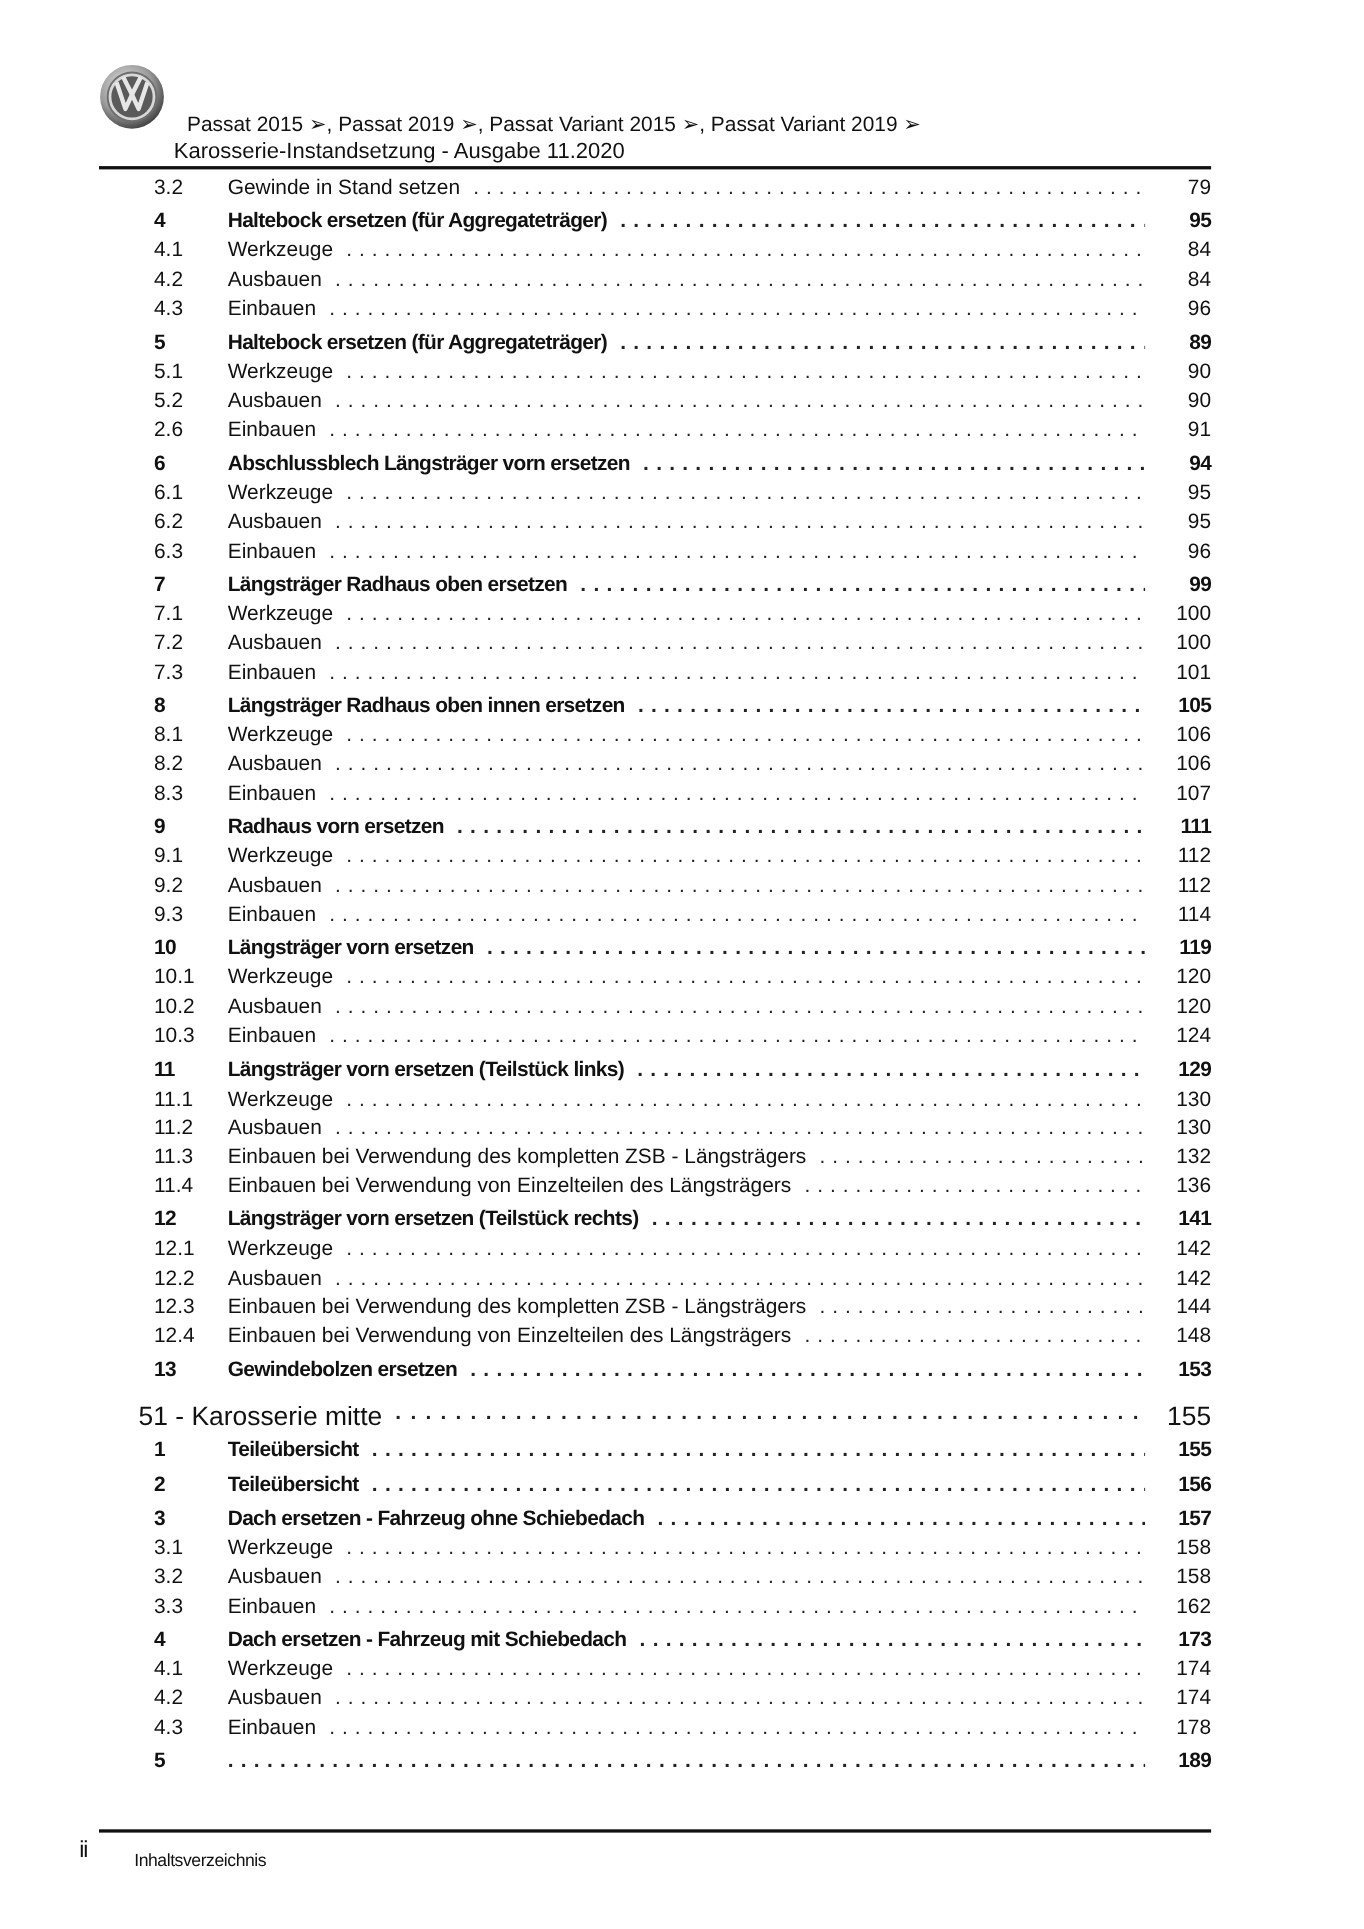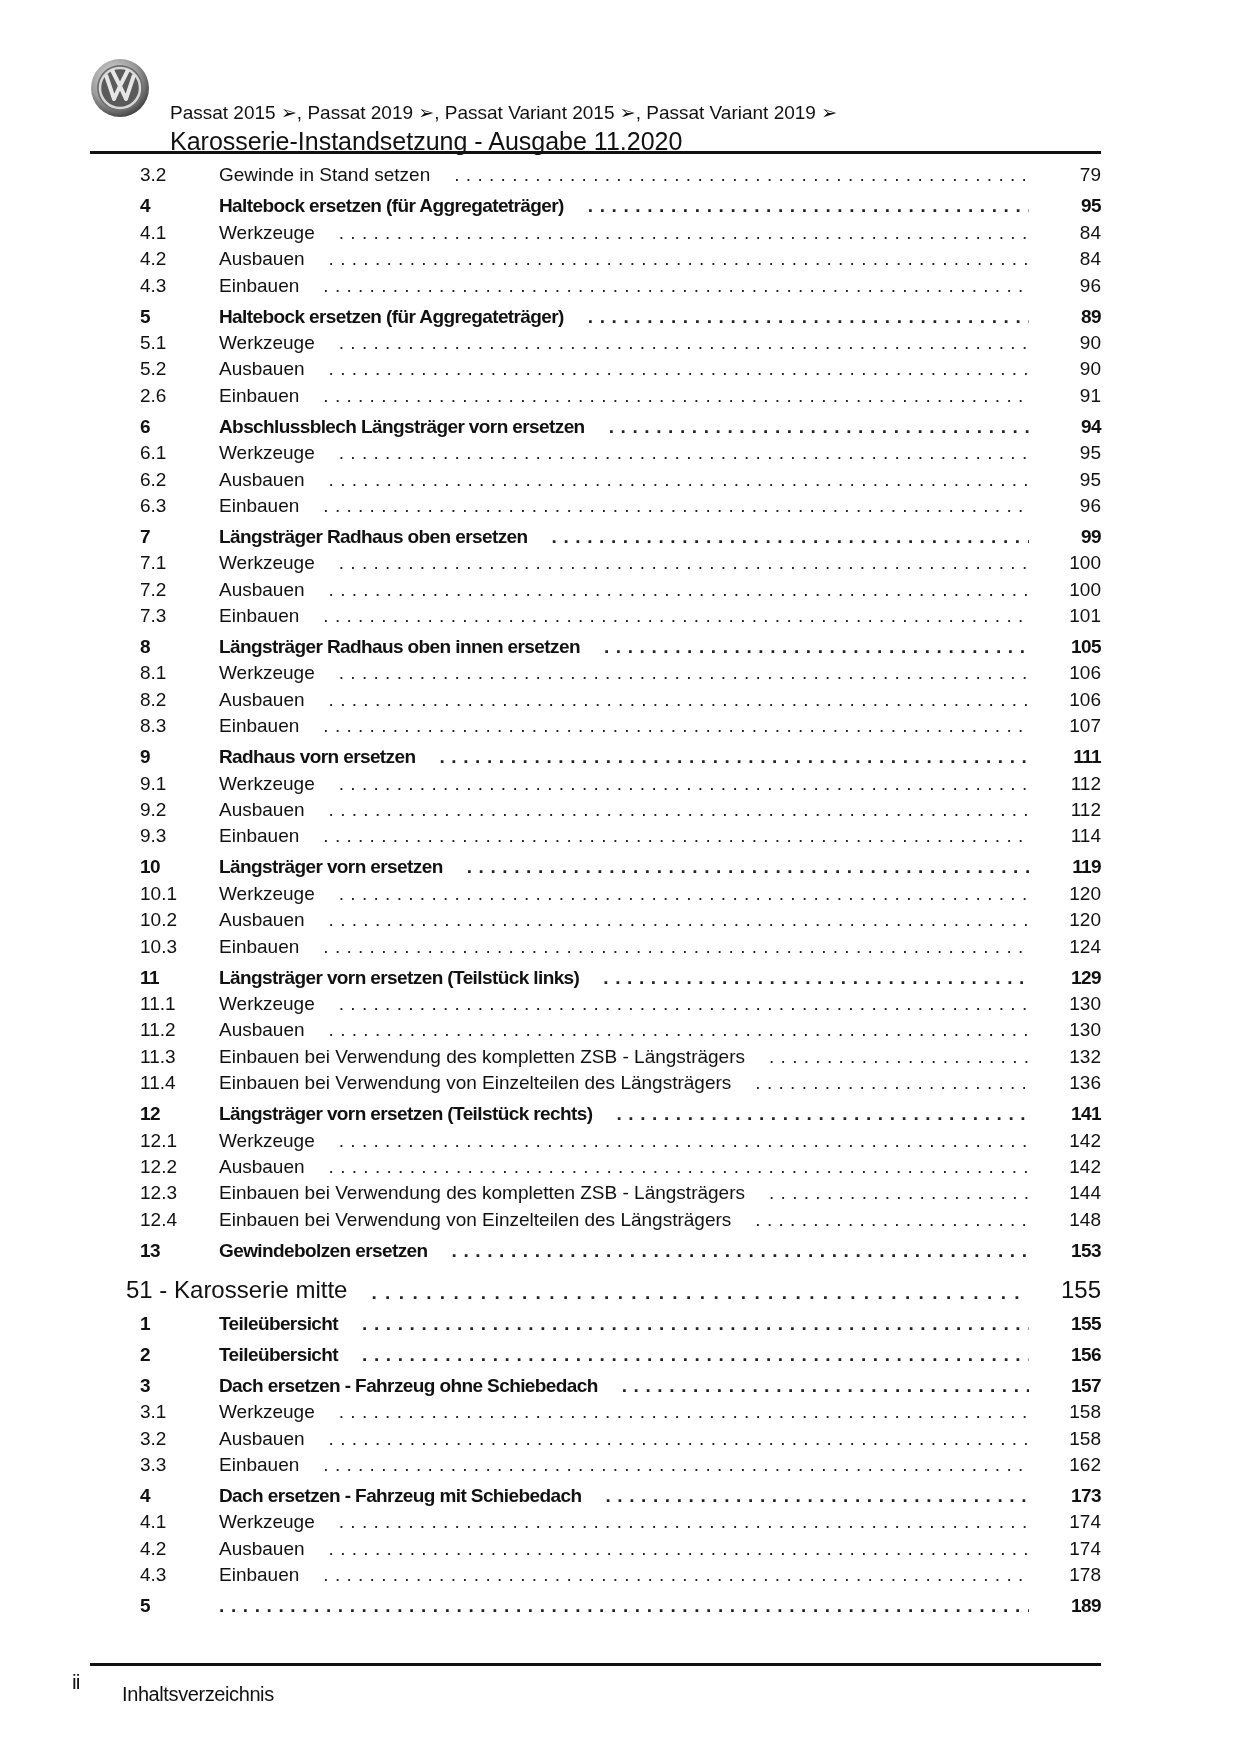--- a/index.html
+++ b/index.html
@@ -21,43 +21,42 @@
       width: 60px; height: 60px;
     }
     .header-line1 {
       position: absolute;
       left: 80px; top: 43px;
       font-size: 19px;
       white-space: nowrap;
     }
     .header-line2 {
       position: absolute;
-      left: 80px; top: 69px;
-      font-size: 25px;
+      left: 68px; top: 69px;
+      font-size: 20px;
       white-space: nowrap;
     }
     .header-rule {
       position: absolute;
       left: 90px; top: 151px;
       width: 1011px; height: 3px;
       background: #111111;
     }
     .toc {
       position: absolute;
       left: 90px; top: 160px;
       width: 1011px;
     }
     .row {
       position: relative;
       display: flex;
-      align-items: flex-end;
+      align-items: flex-start;
       height: 26.4px;
       font-size: 19px;
       white-space: nowrap;
-      gap: 12px;
     }
     .row.main { height: 31px; padding-top: 4px; font-weight: bold; letter-spacing: -0.6px; }
     .row.chapter { height: 42px; padding-top: 12px; font-size: 24px; margin-left: 36px; }
     .row .num {
       width: 117px; padding-left: 50px; flex: 0 0 117px;
     }
     .row .title { flex: 0 0 auto; padding-right: 12px; }
     .row.chapter .title { padding-left: 0; }
     .row .dots {
       flex: 1 1 auto;
@@ -80,21 +79,21 @@
     }
     .footer-roman {
       position: absolute;
       left: 72px; top: 1670px;
       font-size: 21px;
       letter-spacing: -1px;
     }
     .footer-label {
       position: absolute;
       left: 122px; top: 1683px;
-      font-size: 20px;
+      font-size: 16px;
       letter-spacing: -0.4px;
     }
   </style>
 </head>
 <body>
 
 <div class="header">
   <svg class="logo" viewBox="0 0 60 60">
     <defs>
       <radialGradient id="g1" cx="40%" cy="35%" r="70%">

